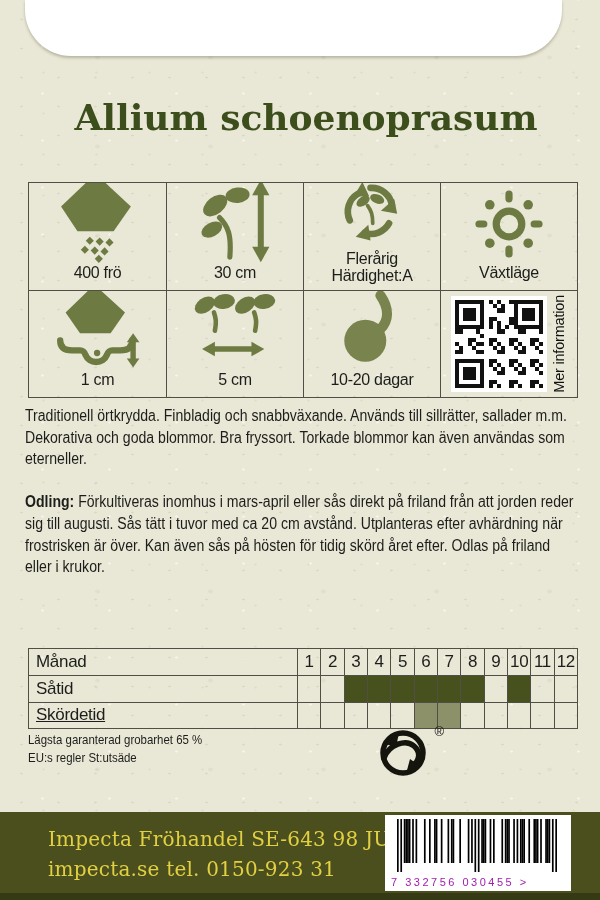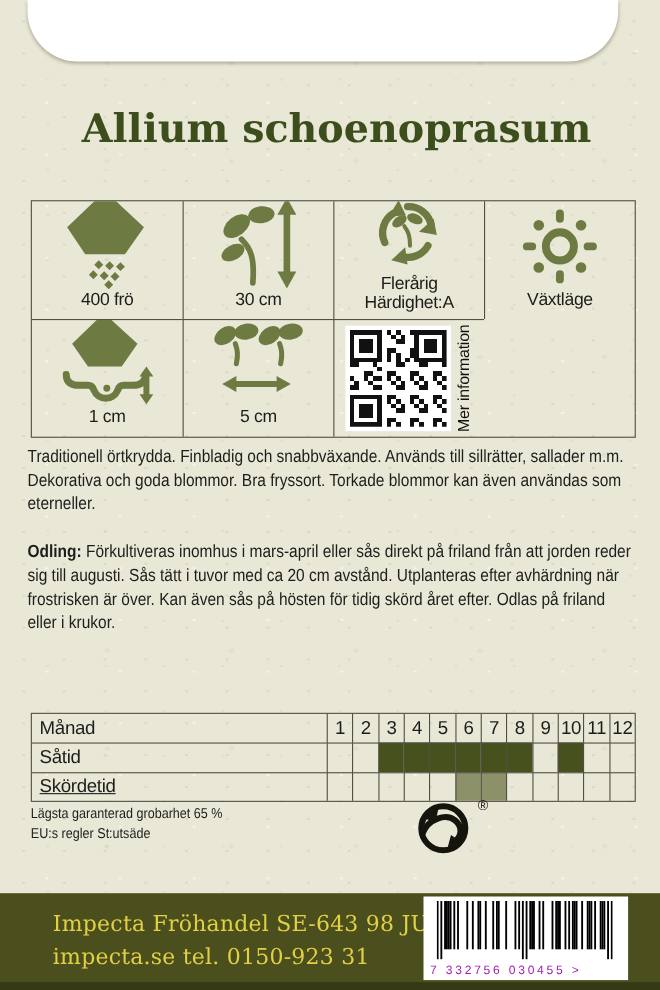--- a/index.html
+++ b/index.html
@@ -169,20 +169,29 @@
           <ellipse class="ol" cx="61" cy="22" rx="12" ry="8" transform="rotate(-35 61 22)"></ellipse>
           <ellipse class="ol" cx="82" cy="18" rx="12" ry="8" transform="rotate(-8 82 18)"></ellipse>
           <line class="ols" x1="26" y1="70" x2="70" y2="70" stroke-width="6"></line>
           <polygon class="ol" points="14,70 28,62 28,78"></polygon>
           <polygon class="ol" points="82,70 68,62 68,78"></polygon>
         </svg>
       </div>
       <div class="clabel">5 cm</div>
     </div>
 
+    <div class="cell">
+      <div class="cicon">
+        <svg width="84" height="84" viewBox="0 0 100 100">
+          <circle cx="42" cy="64" r="25" fill="var(--icon-olive-light)"></circle>
+          <path d="M60,50 C70,40 71,26 60,10" fill="none" stroke="var(--icon-olive-light)" stroke-width="12" stroke-linecap="round"></path>
+        </svg>
+      </div>
+      <div class="clabel">10-20 dagar</div>
+    </div>
 
     <div class="cell qrcell">
       <div class="qrbox">
         <svg id="qr" width="88" height="88" viewBox="0 0 21 21" shape-rendering="crispEdges">
             <rect x="0" y="0" width="1" height="1" fill="#111"></rect>
             <rect x="1" y="0" width="1" height="1" fill="#111"></rect>
             <rect x="2" y="0" width="1" height="1" fill="#111"></rect>
             <rect x="3" y="0" width="1" height="1" fill="#111"></rect>
             <rect x="4" y="0" width="1" height="1" fill="#111"></rect>
             <rect x="5" y="0" width="1" height="1" fill="#111"></rect>

